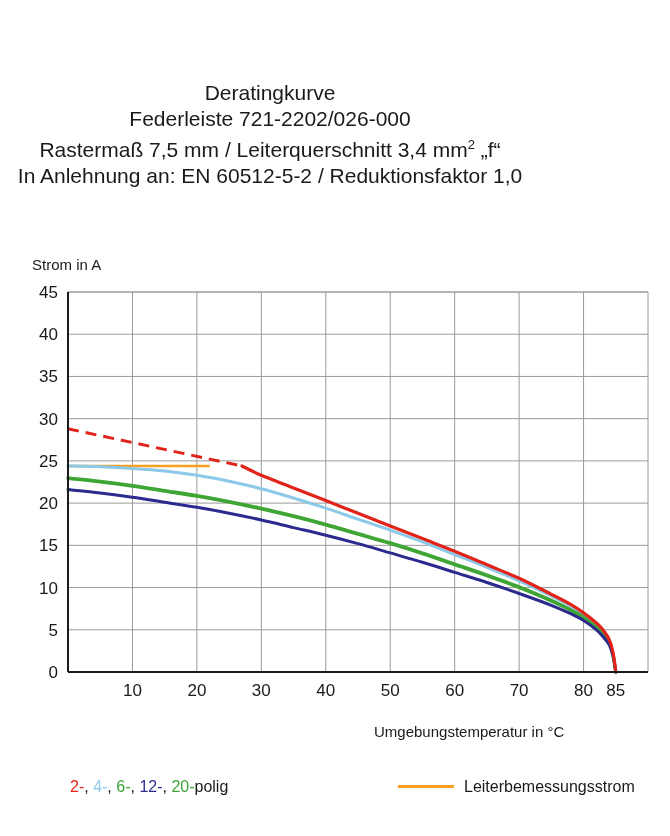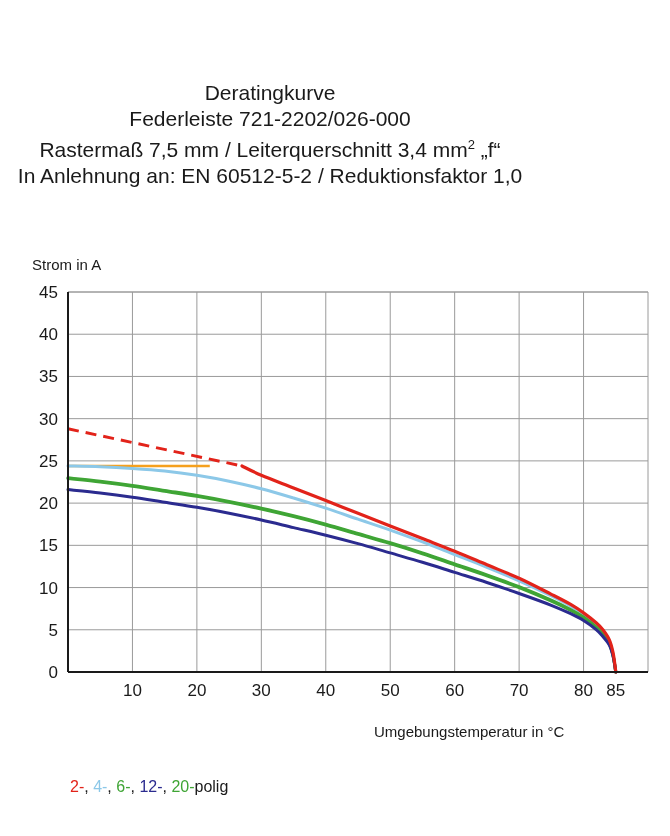--- a/index.html
+++ b/index.html
@@ -164,15 +164,18 @@
         <path d="M242.00,465.96 C245.22,467.50 252.74,471.59 261.33,475.24 C269.93,478.90 282.81,483.69 293.56,487.91 C304.30,492.13 315.04,496.36 325.78,500.58 C336.52,504.80 347.26,509.02 358.00,513.24 C368.74,517.47 379.48,521.69 390.22,525.91 C400.96,530.13 411.70,534.36 422.44,538.58 C433.19,542.80 443.93,546.88 454.67,551.24 C465.41,555.61 476.15,560.25 486.89,564.76 C497.63,569.26 508.37,573.34 519.11,578.27 C529.85,583.19 542.74,589.95 551.33,594.31 C559.93,598.67 565.30,601.35 570.67,604.44 C576.04,607.54 579.26,609.79 583.56,612.89 C587.85,615.99 593.22,620.21 596.44,623.02 C599.67,625.84 600.74,626.96 602.89,629.78 C605.04,632.59 607.61,635.97 609.33,639.91 C611.05,643.85 612.13,648.07 613.20,653.42 C614.27,658.77 615.35,668.90 615.78,672.00" fill="none" stroke="#E2231A" stroke-width="3.2" stroke-linecap="round"></path>
       </g>
     <g id="axes">
         <line x1="68" y1="292" x2="68" y2="672" stroke="#1a1a1a" stroke-width="2"></line>
         <line x1="68" y1="672" x2="648" y2="672" stroke="#1a1a1a" stroke-width="2"></line>
       </g>
   </svg>
 
   <div class="legend">
     <div class="legend-series" id="legend-series"><span style="color: rgb(226, 35, 26);">2-</span><span style="color: rgb(26, 26, 26);">, </span><span style="color: rgb(140, 200, 232);">4-</span><span style="color: rgb(26, 26, 26);">, </span><span style="color: rgb(63, 165, 53);">6-</span><span style="color: rgb(26, 26, 26);">, </span><span style="color: rgb(43, 43, 143);">12-</span><span style="color: rgb(26, 26, 26);">, </span><span style="color: rgb(63, 165, 53);">20-</span><span style="color: rgb(26, 26, 26);">polig</span></div>
+    <div class="legend-current">
+      <span class="legend-line" style="border-top-color: rgb(245, 160, 30);"></span><span>Leiterbemessungsstrom</span>
+    </div>
   </div>
 
 </div>
 
 </body></html>

